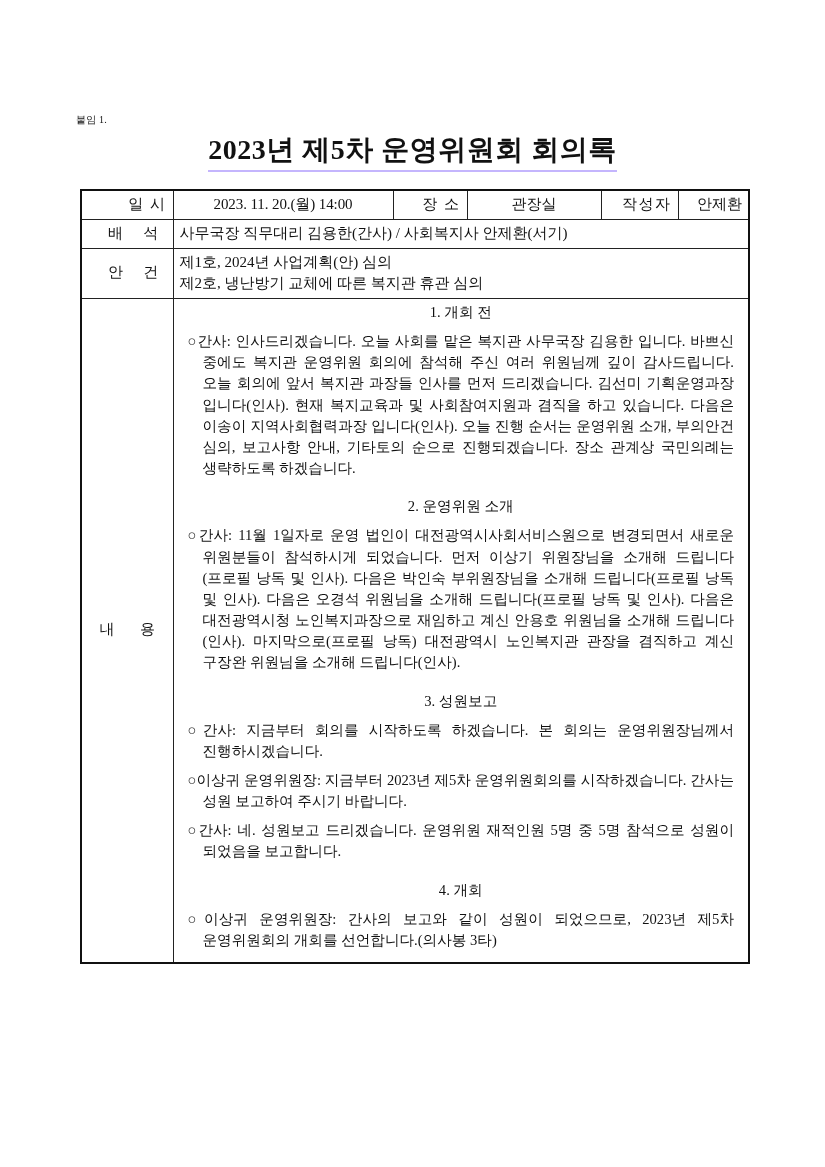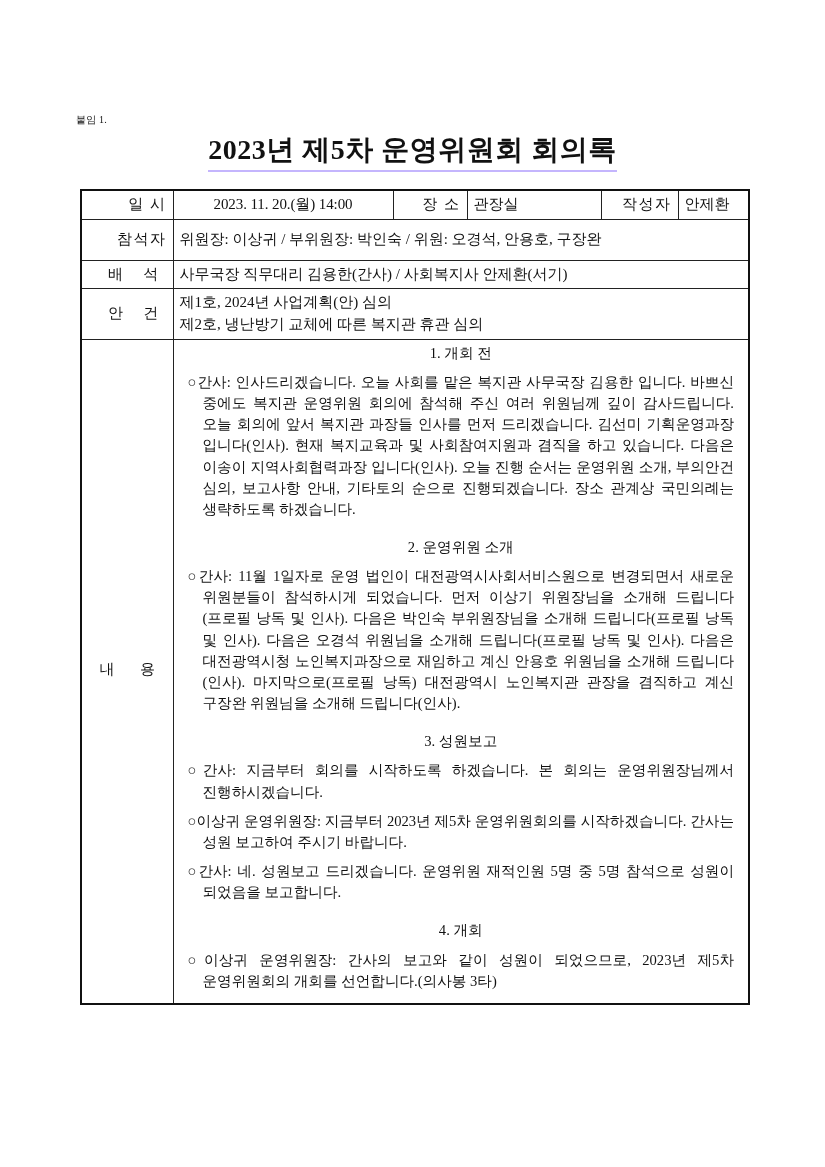--- a/index.html
+++ b/index.html
@@ -74,22 +74,22 @@
   .lbl {
     text-align: right;
     white-space: nowrap;
     letter-spacing: 0.1em;
   }
   .lbl-wide { letter-spacing: 0.55em; text-indent: 0.55em; }
 
   .val { text-align: left; }
 
   .cell-date   { text-align: center; white-space: nowrap; letter-spacing: -0.1px; }
-  .cell-place  { }
-  .cell-writer { text-align: left; white-space: nowrap; }
+  .cell-place  { text-align: center; }
+  .cell-writer { text-align: right; white-space: nowrap; }
 
   .agenda-line { white-space: nowrap; }
 
   
   .content-label-cell {
     text-align: center;
     vertical-align: middle;
     font-family: Liberation Mono, monospace;
   }
   .content-cell {
@@ -139,24 +139,20 @@
 
       <tr>
         <td class="lbl">일  시</td>
         <td class="cell-date">2023. 11. 20.(월) 14:00</td>
         <td class="lbl">장  소</td>
         <td class="cell-place">관장실</td>
         <td class="lbl">작성자</td>
         <td class="cell-writer">안제환</td>
       </tr>
 
-      <tr>
-        <td class="lbl">참석자</td>
-        <td class="val" colspan="5" style="padding-top:9px;padding-bottom:9px;">위원장: 이상귀 / 부위원장: 박인숙 / 위원: 오경석, 안용호, 구장완</td>
-      </tr>
 
 
       <tr>
         <td class="lbl lbl-wide">배  석</td>
         <td class="val" colspan="5">사무국장 직무대리 김용한(간사) / 사회복지사 안제환(서기)</td>
       </tr>
 
       <tr>
         <td class="lbl lbl-wide">안  건</td>
         <td class="val" colspan="5">

